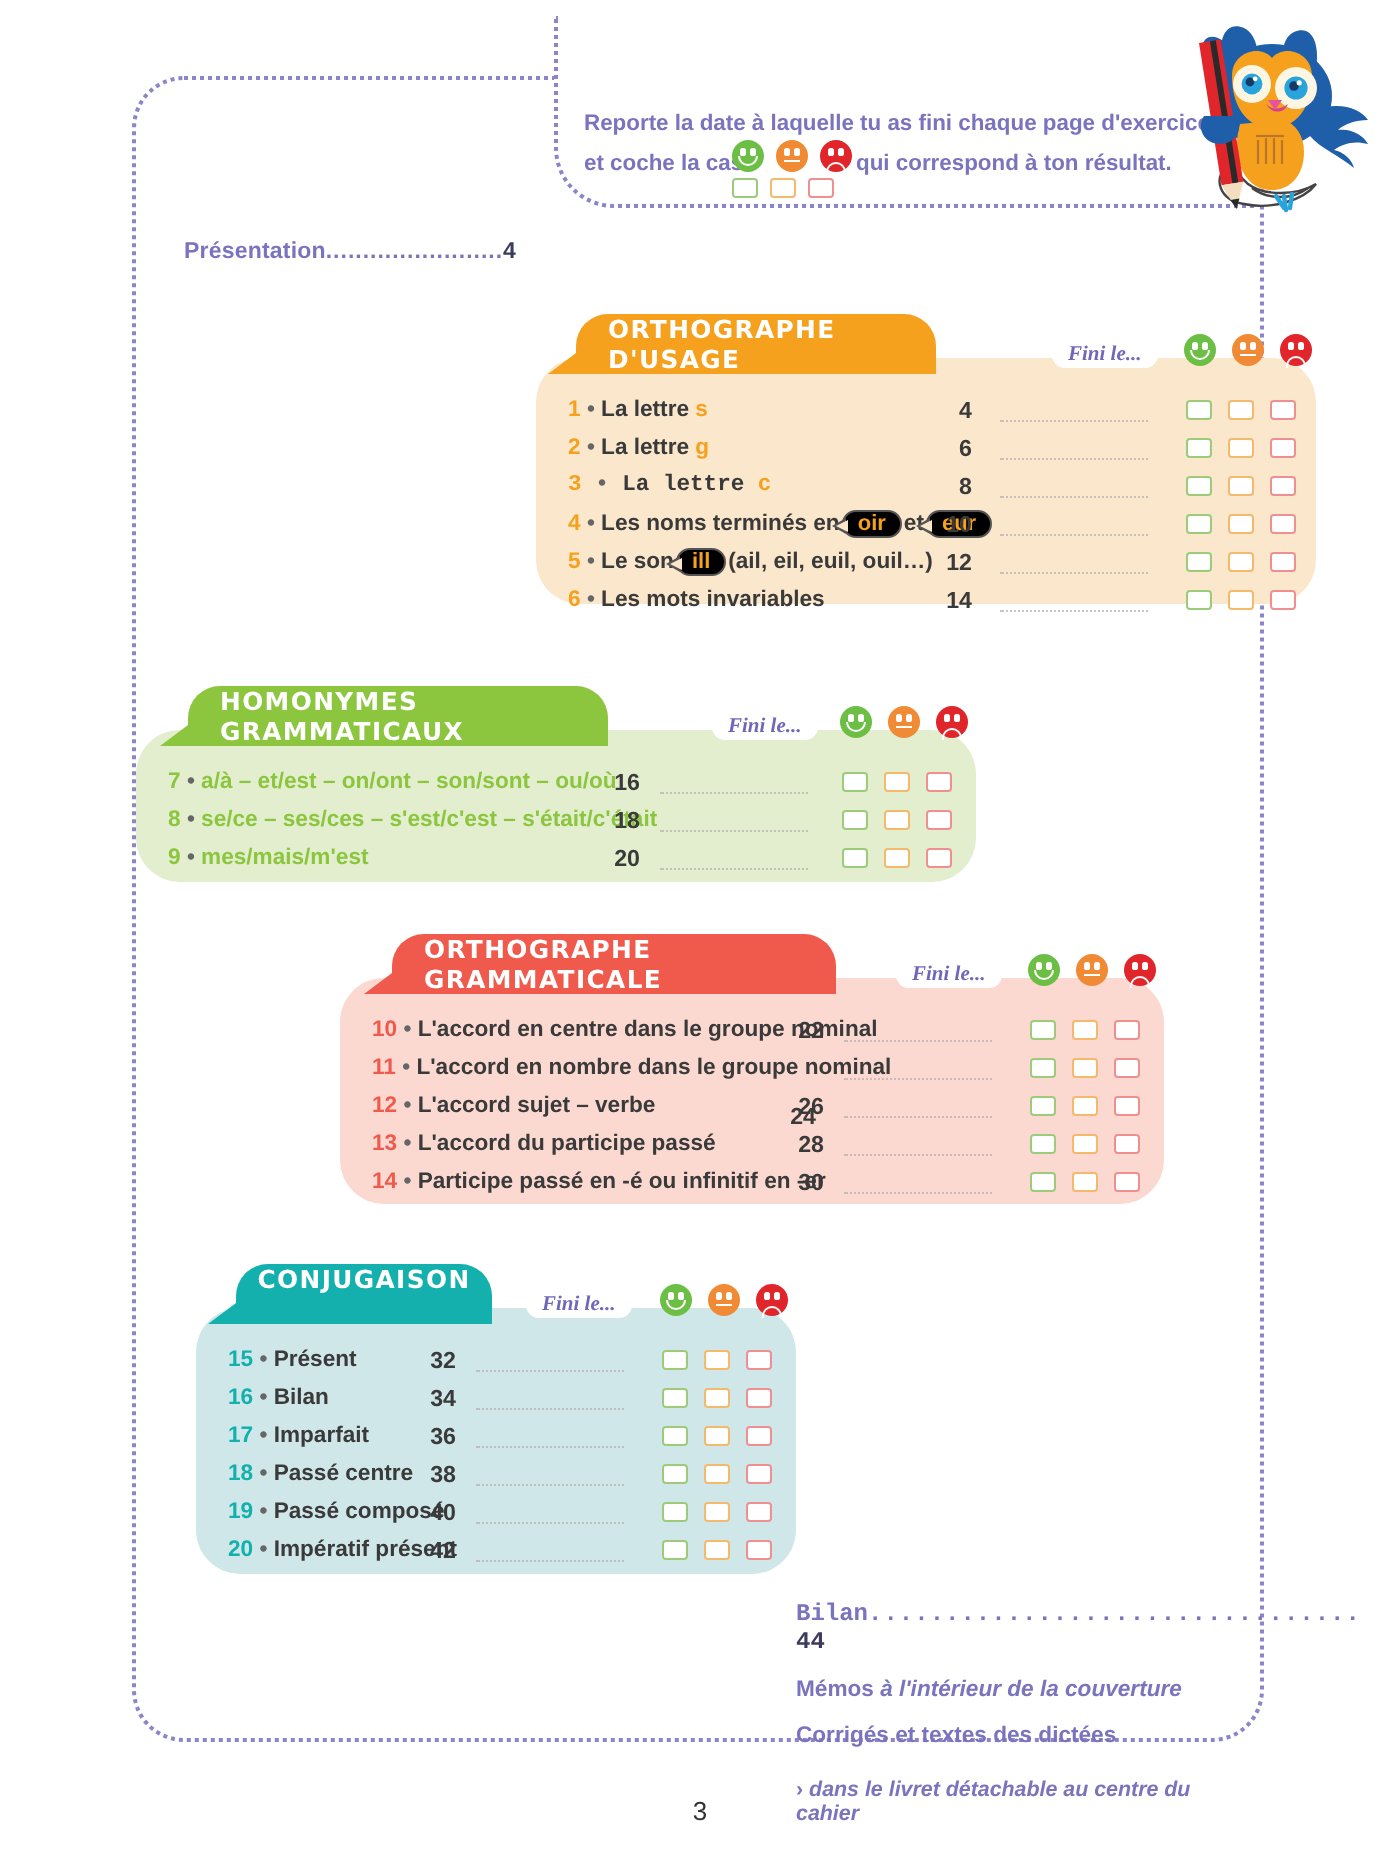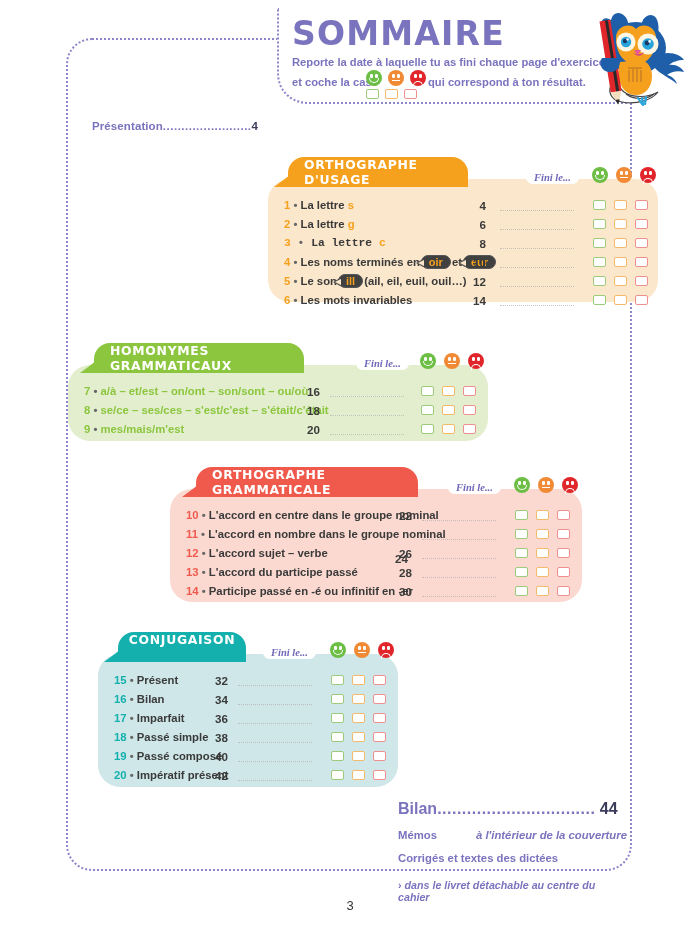--- a/index.html
+++ b/index.html
@@ -112,60 +112,59 @@
   .s-conj .tab{background:#13b0ae;}
   .s-conj .body{background:#cfe7e8;}
 
   .c-ortho{color:#f5a11e;}
   .c-homo{color:#8cc63f;}
   .c-gram{color:#ef5a4c;}
   .c-conj{color:#13b0ae;}
 
   .bub{
     display:inline-block;border:1.5px solid #555;border-radius:12px;
-    padding:0px 7px;color:#f5a11e;font-weight:bold;font-size:11px;background:#404040;
+    padding:0px 7px;color:#f5a11e;font-weight:bold;font-size:11px;background:#000000;
     position:relative;margin:0 1px;
   }
   .bub:before{
     content:"";position:absolute;left:-6px;top:3px;
     width:0;height:0;border-top:4px solid transparent;border-bottom:4px solid transparent;
     border-right:7px solid #555;
   }
   .bub:after{
     content:"";position:absolute;left:-4px;top:4px;
     width:0;height:0;border-top:3px solid transparent;border-bottom:3px solid transparent;
     border-right:6px solid #fbe7cb;
   }
 
   
   .footer{position:absolute;left:398px;top:800px;width:230px;}
-  .f-bilan{font-size:16px;font-weight:600;color:#7a73bd;}
+  .f-bilan{font-size:12px;font-weight:600;color:#7a73bd;font-family:Liberation Mono, monospace;}
   .f-bilan .num{color:#3b3b5c;font-weight:bold;}
   .f-memos{margin-top:11px;font-size:11.3px;font-weight:600;color:#7a73bd;}
-  .f-memos i{margin-left:36px;}
+  .f-memos i{}
   .f-corr{margin-top:11px;font-size:11.3px;font-weight:bold;color:#7a73bd;}
   .f-corr-sub{margin-top:15px;font-size:10.7px;font-style:italic;font-weight:600;color:#7a73bd;}
   .f-corr-sub .arrow{font-style:normal;}
 
   .pagenum{position:absolute;left:0;top:898px;width:700px;text-align:center;font-size:13px;color:#333;}
 
   
   .owl{position:absolute;left:576px;top:2px;width:120px;height:108px;}
 </style>
 </head>
 <body>
 
 <div class="page">
 
   <div class="frame"></div>
   <div class="frame-gap-top"></div>
   <div class="header-box"></div>
   <div class="header-mask"></div>
 
-  <div class="sommaire">SOMMAIRE</div>
   <div class="hdr-l1">Reporte la date à laquelle tu as fini chaque page d'exercices</div>
   <div class="hdr-l2a">et coche la case</div>
   <div class="hdr-l2b">qui correspond à ton résultat.</div>
 
   <div class="hdr-smileys">
     <span class="smiley green">
         <i class="eye l"></i>
         <i class="eye r"></i>
         <i class="mouth"></i>
       </span>
@@ -597,21 +596,21 @@
         <span class="cbox green"></span>
         <span class="cbox orange"></span>
         <span class="cbox red"></span>
       </div>
     </div>
 
     <div>
       <div class="item" style="left:16px;top:99px;">
         <span class="c-conj">18</span>
         <span class="bullet">•</span>
-        <span>Passé simple</span>
+        <span>Passé centre</span>
       </div>
       <div class="pg" style="left:106px;top:99px;width:24px;">38</div>
       <div class="dline" style="left:140px;top:109px;width:74px;"></div>
       <div class="cb-col" style="left:233px;top:100px;">
         <span class="cbox green"></span>
         <span class="cbox orange"></span>
         <span class="cbox red"></span>
       </div>
     </div>
 

